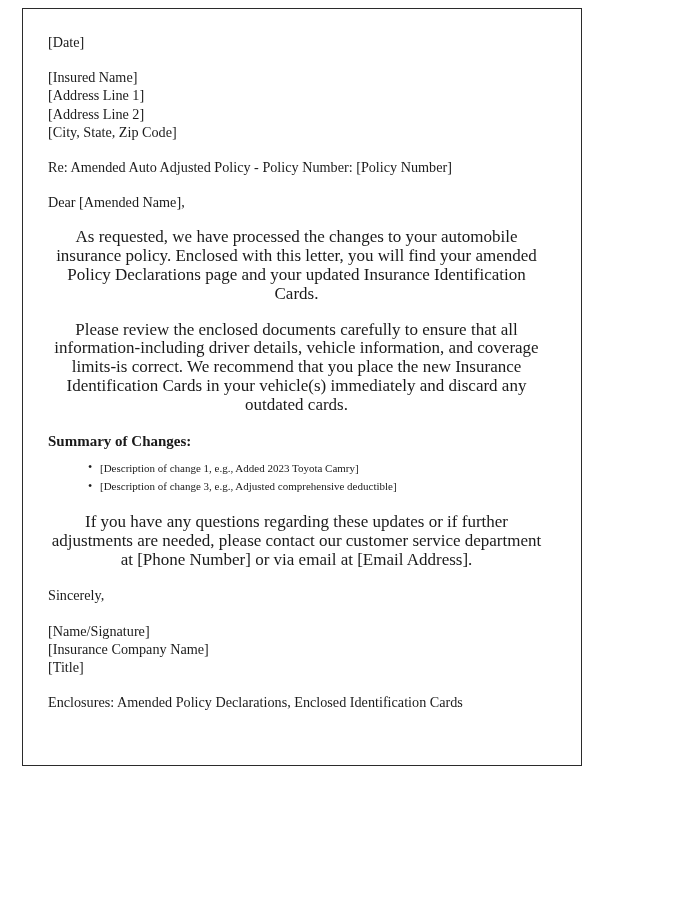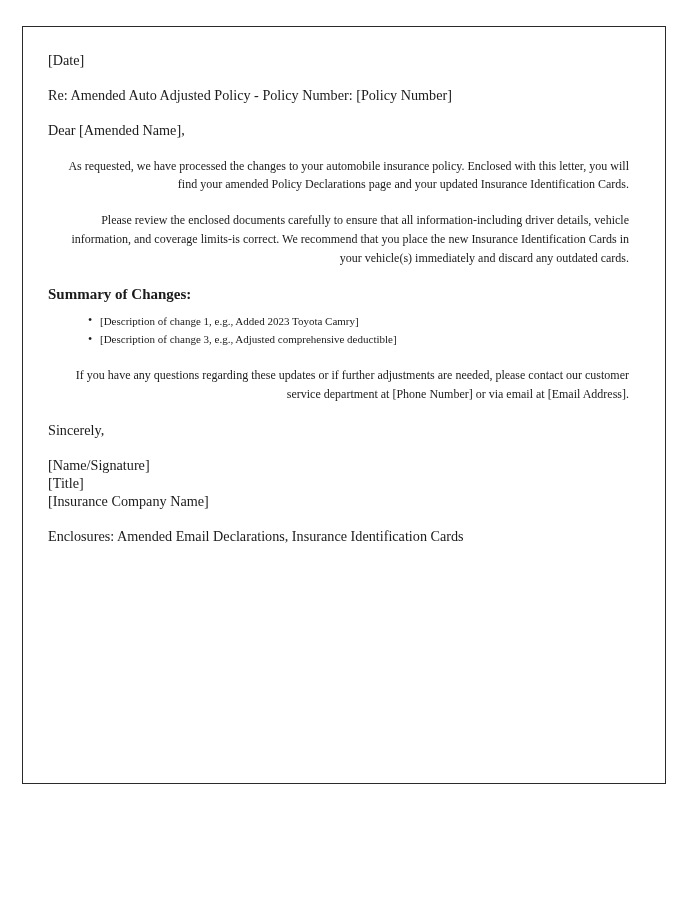--- a/index.html
+++ b/index.html
@@ -10,22 +10,22 @@
   body {
     width: 700px;
     height: 900px;
     font-family: "Liberation Serif", "DejaVu Serif", serif;
     color: #1a1a1a;
     -webkit-font-smoothing: antialiased;
   }
   .page {
     position: absolute;
     left: 22px;
-    top: 26px;
-    width: 644px;
+    top: 8px;
+    width: 560px;
     height: 758px;
     border: 1.5px solid #2b2b2b;
     box-sizing: border-box;
     background: #ffffff;
   }
   .letter {
     padding: 24px 36px 0 25px;
     box-sizing: border-box;
   }
   .block {
@@ -55,39 +55,45 @@
   }
   ul.changes li::before {
     content: "\2022";
     position: absolute;
     left: 0;
     top: -0.5px;
     font-size: 12px;
     line-height: 18.6px;
   }
   .para {
-    font-size: 12px;
+    font-size: 17px;
     line-height: 18.8px;
     margin: 7px 0 17px 0;
-    text-align: right;
+    text-align: center;
   }
   .sig-block .addr-line {
     font-size: 14.2px;
     line-height: 18.2px;
     font-family: Liberation Serif, serif;
   }
 </style>
 </head>
 <body>
 
 <div class="page">
   <div class="letter">
 
     <div class="block">[Date]</div>
 
+    <div class="block">
+      <span class="addr-line">[Insured Name]</span>
+      <span class="addr-line">[Address Line 1]</span>
+      <span class="addr-line">[Address Line 2]</span>
+      <span class="addr-line">[City, State, Zip Code]</span>
+    </div>
 
     <div class="block">Re: Amended Auto Adjusted Policy - Policy Number: [Policy Number]</div>
 
     <div class="block">Dear [Amended Name],</div>
 
     <p class="para">As requested, we have processed the changes to your automobile insurance policy. Enclosed with this letter, you will find your amended Policy Declarations page and your updated Insurance Identification Cards.</p>
 
     <p class="para">Please review the enclosed documents carefully to ensure that all information-including driver details, vehicle information, and coverage limits-is correct. We recommend that you place the new Insurance Identification Cards in your vehicle(s) immediately and discard any outdated cards.</p>
 
     <div class="heading">Summary of Changes:</div>
@@ -97,20 +103,20 @@
       <li>[Description of change 3, e.g., Adjusted comprehensive deductible]</li>
     </ul>
 
     <p class="para">If you have any questions regarding these updates or if further adjustments are needed, please contact our customer service department at [Phone Number] or via email at [Email Address].</p>
 
 
     <div class="block">Sincerely,</div>
 
     <div class="block sig-block">
       <span class="addr-line">[Name/Signature]</span>
+      <span class="addr-line">[Insurance Company Name]</span>
       <span class="addr-line">[Title]</span>
-      <span class="addr-line">[Insurance Company Name]</span>
     </div>
 
-    <div class="block">Enclosures: Amended Email Declarations, Insurance Identification Cards</div>
+    <div class="block">Enclosures: Amended Policy Declarations, Enclosed Identification Cards</div>
 
   </div>
 </div>
 
 </body></html>

